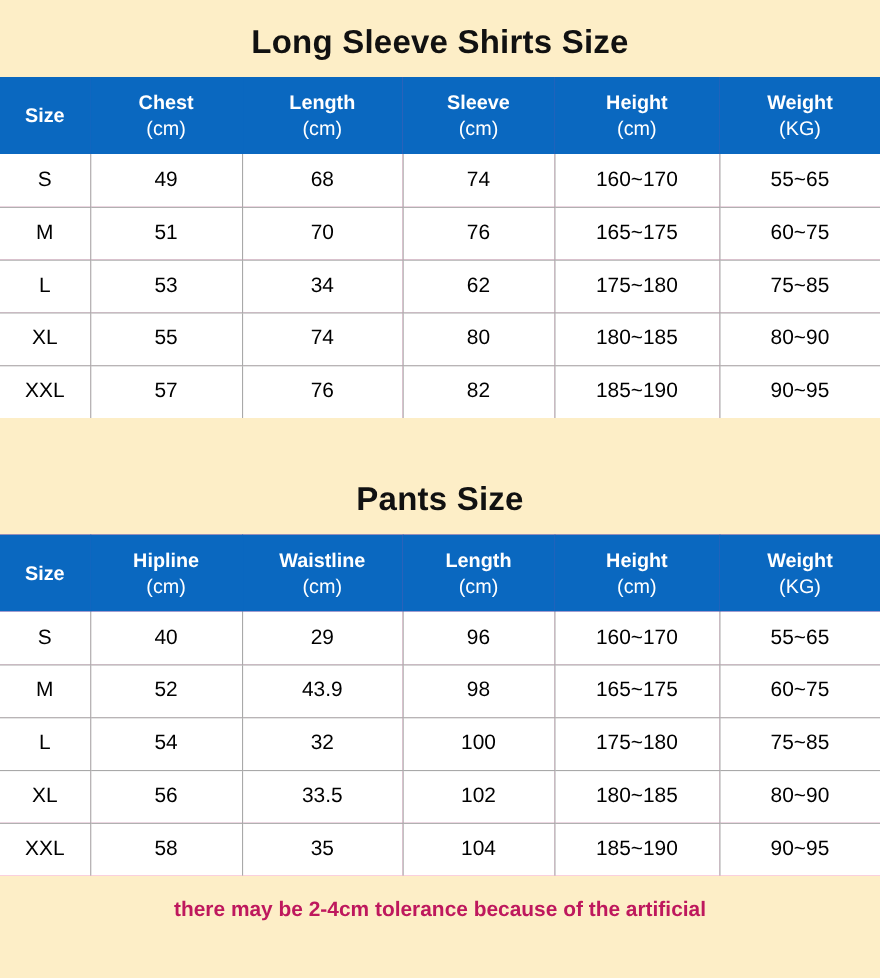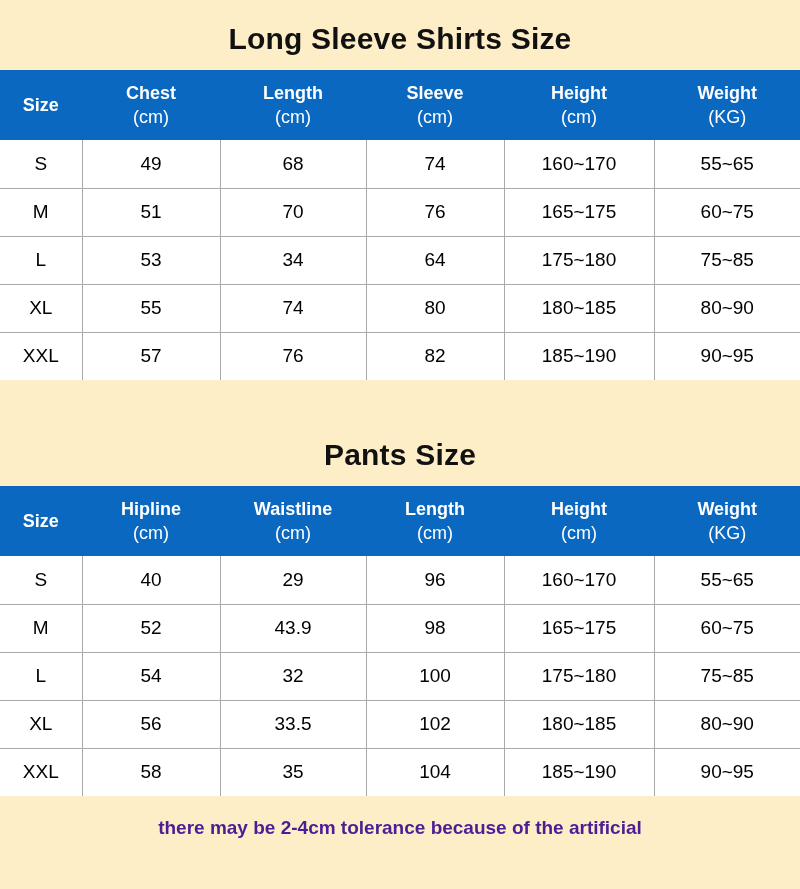--- a/index.html
+++ b/index.html
@@ -80,21 +80,21 @@
     border-right: none;
   }
   col.c-size { width: 82px; }
   col.c-2 { width: 138px; }
   col.c-3 { width: 146px; }
   col.c-4 { width: 138px; }
   col.c-5 { width: 150px; }
   col.c-6 { width: 146px; }
   .footnote {
     text-align: center;
-    color: #4c1d95;
+    color: #be185d;
     font-size: 19px;
     font-weight: bold;
     padding-top: 21px;
   }
   .spacer {
     flex: 1 1 auto;
   }
 </style>
 </head>
 <body>
@@ -154,21 +154,21 @@
         <td>51</td>
         <td>70</td>
         <td>76</td>
         <td>165~175</td>
         <td>60~75</td>
       </tr>
       <tr>
         <td>L</td>
         <td>53</td>
         <td>34</td>
-        <td>64</td>
+        <td>62</td>
         <td>175~180</td>
         <td>75~85</td>
       </tr>
       <tr>
         <td>XL</td>
         <td>55</td>
         <td>74</td>
         <td>80</td>
         <td>180~185</td>
         <td>80~90</td>

